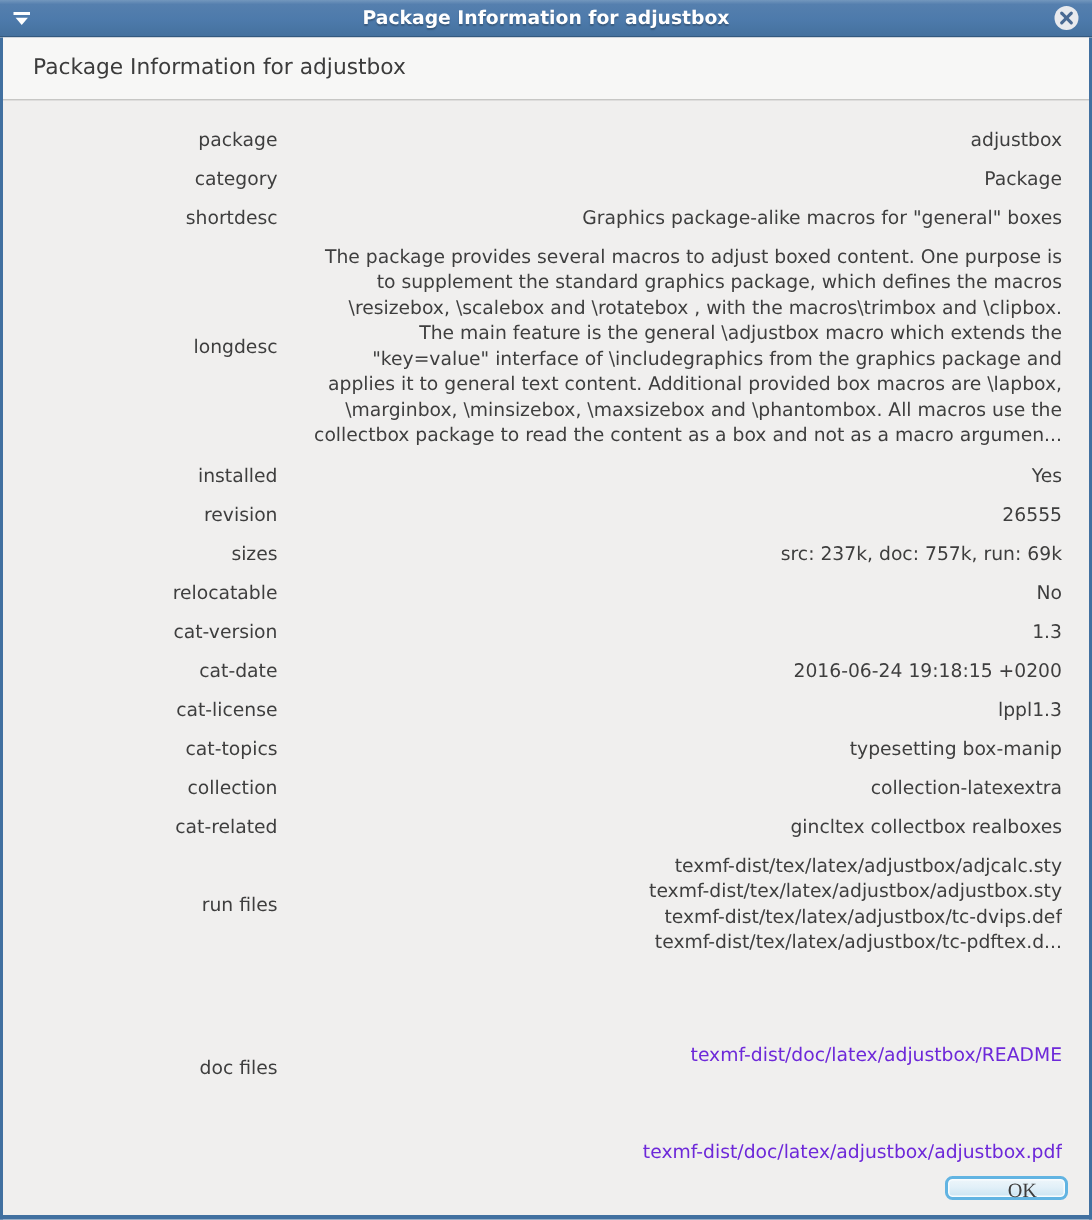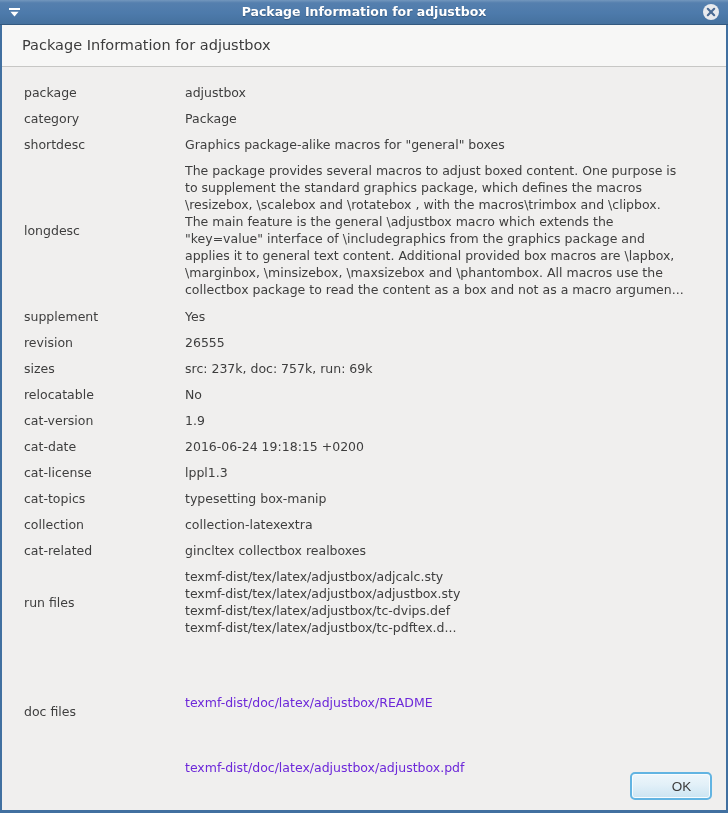--- a/index.html
+++ b/index.html
@@ -46,20 +46,21 @@
   .heading {
     background: #f7f7f6;
     padding: 12px 20px 13px 20px;
     font-size: 14.5px;
     color: #3c3c3c;
     border-bottom: 1px solid #c7c7c5;
   }
   .content {
     padding: 12px 18px 0 22px;
     flex: 1 1 auto;
+    text-align: right;
   }
   .row { display: flex; align-items: center; }
   .row.single { height: 26px; }
   .row.multi { padding: 5px 0; }
   .flabel {
     flex: 0 0 161px;
     font-size: 12.5px;
     color: #3e3e3e;
   }
   .fvalue {
@@ -67,26 +68,26 @@
     font-size: 12.5px;
     color: #3e3e3e;
     white-space: nowrap; overflow: hidden;
   }
   .fvalue .line { line-height: 17px; white-space: nowrap; }
   .fvalue .line.link { color: #6d28d9; cursor: pointer; margin-top: 48px; }
   
   .ok-btn {
     position: absolute;
     right: 14px; bottom: 10px;
-    width: 82px; height: 28px;
+    width: 82px; height: 16px;
     border: 2px solid #62b4e2;
     border-radius: 5px;
     background: linear-gradient(to bottom, #eef6fb 0%, #e2f0f8 45%, #cbe4f2 100%);
     box-shadow: inset 0 0 0 1px #f8fcfe;
-    font-family: Liberation Sans, sans-serif;
+    font-family: Liberation Serif, serif;
     font-size: 13.5px;
     color: #3c3c3c;
     cursor: pointer;
     padding-left: 21px;
   }
 </style>
 </head>
 <body>
 
 <div class="window">
@@ -130,38 +131,38 @@
             <div class="line">to supplement the standard graphics package, which defines the macros</div>
             <div class="line">\resizebox, \scalebox and \rotatebox , with the macros\trimbox and \clipbox.</div>
             <div class="line">The main feature is the general \adjustbox macro which extends the</div>
             <div class="line">"key=value" interface of \includegraphics from the graphics package and</div>
             <div class="line">applies it to general text content. Additional provided box macros are \lapbox,</div>
             <div class="line">\marginbox, \minsizebox, \maxsizebox and \phantombox. All macros use the</div>
             <div class="line">collectbox package to read the content as a box and not as a macro argumen...</div>
           </div>
         </div>
         <div class="row single">
-          <div class="flabel">supplement</div>
+          <div class="flabel">installed</div>
           <div class="fvalue">Yes</div>
         </div>
         <div class="row single">
           <div class="flabel">revision</div>
           <div class="fvalue">26555</div>
         </div>
         <div class="row single">
           <div class="flabel">sizes</div>
           <div class="fvalue">src: 237k, doc: 757k, run: 69k</div>
         </div>
         <div class="row single">
           <div class="flabel">relocatable</div>
           <div class="fvalue">No</div>
         </div>
         <div class="row single">
           <div class="flabel">cat-version</div>
-          <div class="fvalue">1.9</div>
+          <div class="fvalue">1.3</div>
         </div>
         <div class="row single">
           <div class="flabel">cat-date</div>
           <div class="fvalue">2016-06-24 19:18:15 +0200</div>
         </div>
         <div class="row single">
           <div class="flabel">cat-license</div>
           <div class="fvalue">lppl1.3</div>
         </div>
         <div class="row single">

